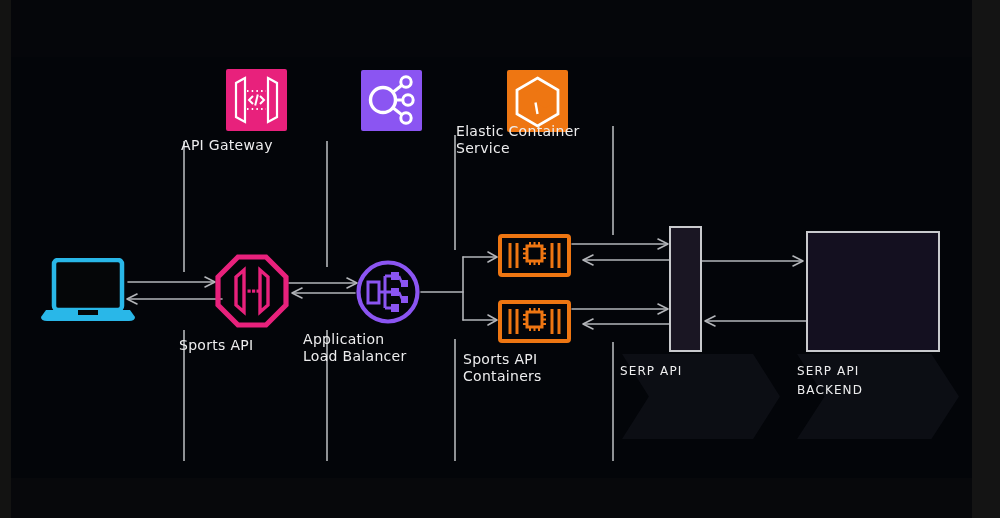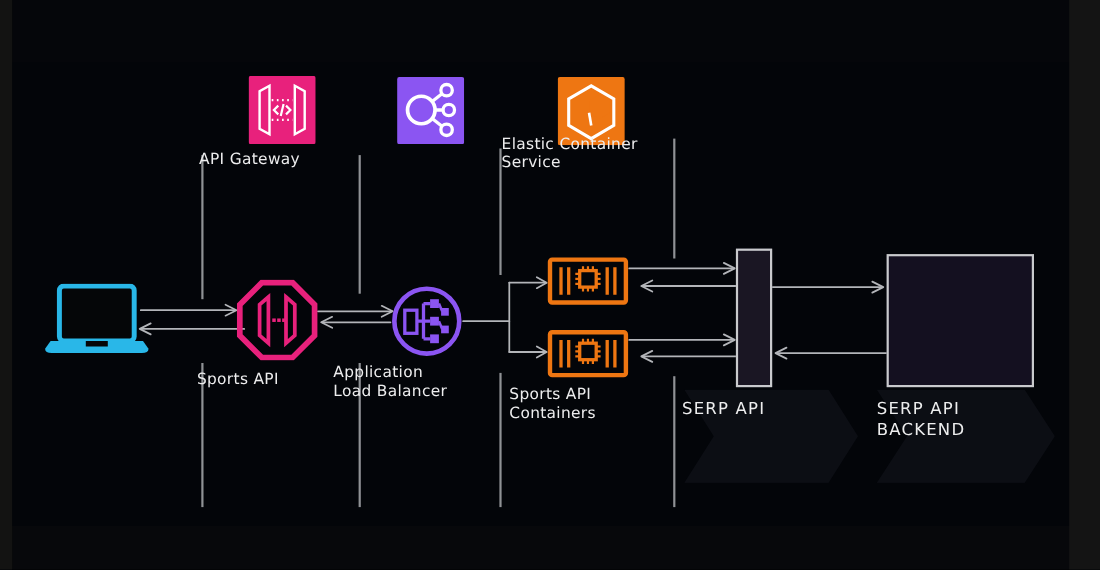--- a/index.html
+++ b/index.html
@@ -29,21 +29,21 @@
   .f-orange{fill:var(--c-orange,#ee7612);stroke:none;}
   .f-cyan{fill:var(--c-cyan,#29b7e8);stroke:none;}
   .s-cyan{stroke:var(--c-cyan,#29b7e8);fill:none;}
   .dark-fill{fill:#050608;}
   .box{position:absolute;background:var(--c-box_fill,#1a1623);border:2px solid var(--c-box_border,#c9cacd);
     box-sizing:border-box;z-index:5;}
   .serp-box{left:669px;top:226px;width:33px;height:126px;}
   .backend-box{left:806px;top:231px;width:134px;height:121px;background:#141020;}
   .label{position:absolute;color:var(--c-text,#ededee);text-align:left;white-space:pre-line;z-index:6;}
   .hand{font-size:14px;line-height:17px;letter-spacing:.3px;}
-  .serp{font-size:15px;line-height:19px;letter-spacing:1.1px;}
+  .serp{font-size:12px;line-height:19px;letter-spacing:1.1px;}
 </style>
 </head>
 <body>
 
 <div class="stage">
 
   <div class="band-top"></div>
   <div class="band-bottom"></div>
 
   <div class="chev chev1"></div>

